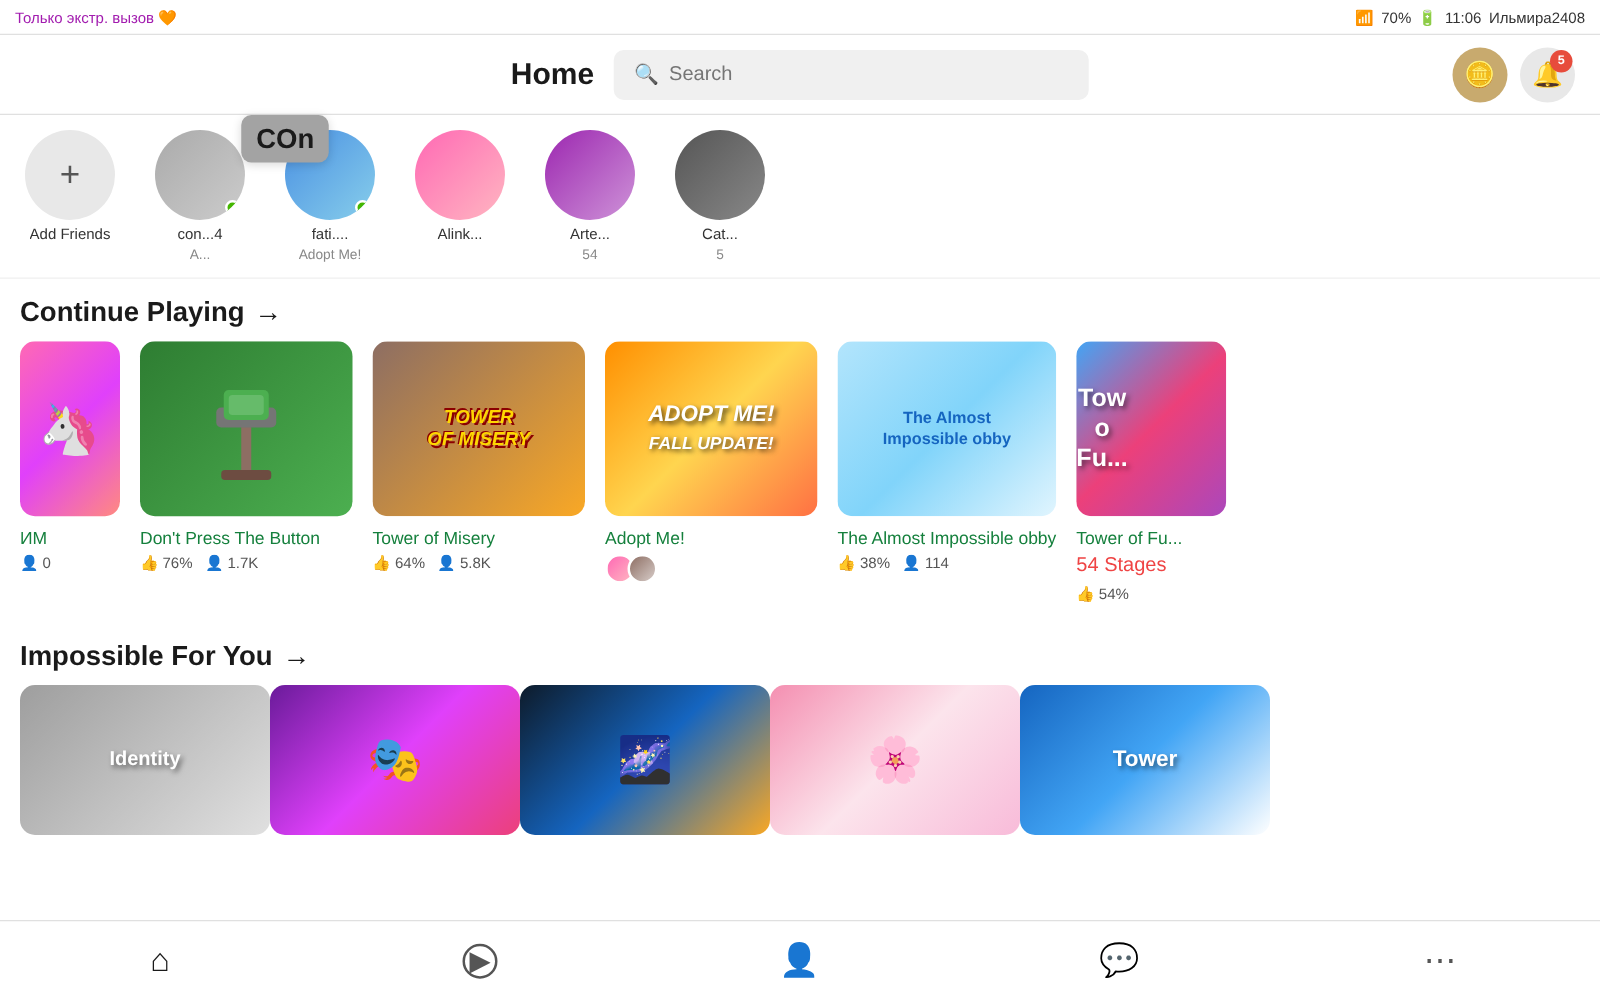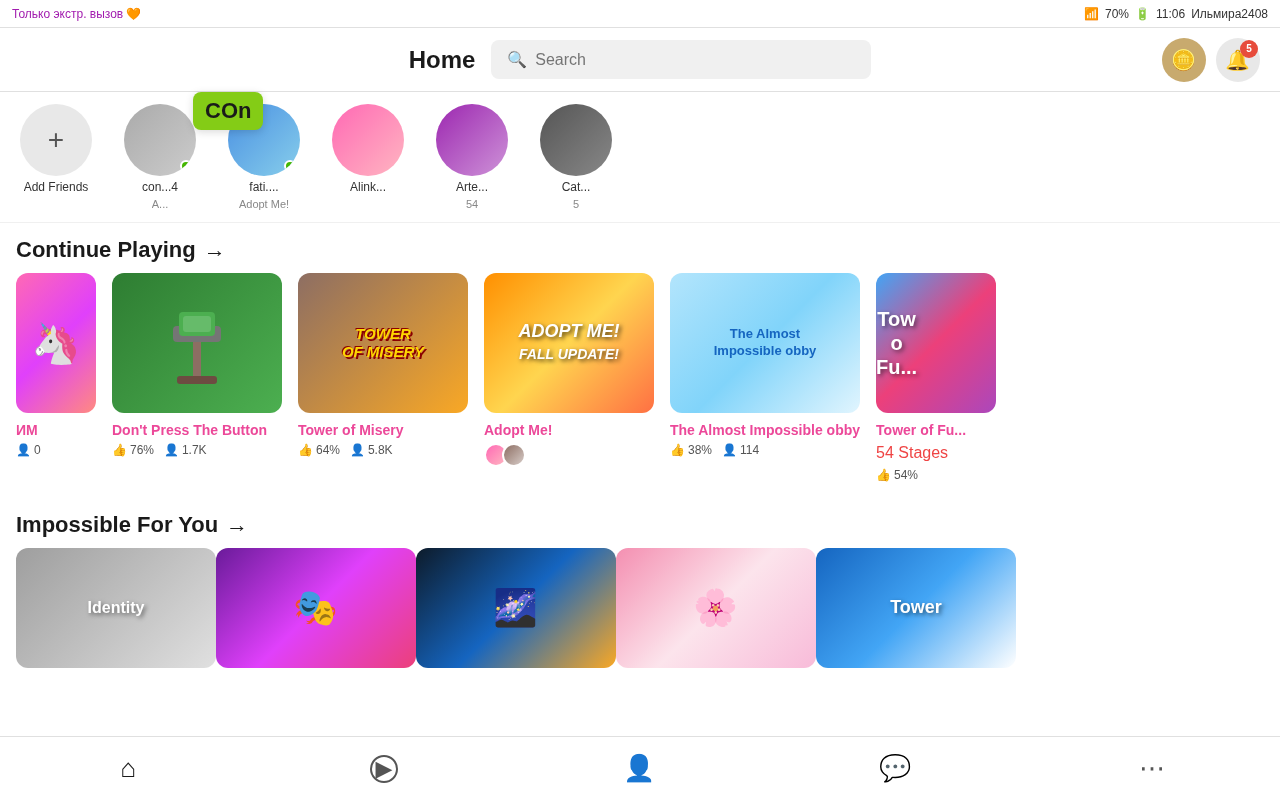--- a/index.html
+++ b/index.html
@@ -263,22 +263,22 @@
       font-size: 15px;
       font-weight: 900;
       text-shadow: 2px 2px 0 #8B0000, -1px -1px 0 #8B0000;
       text-align: center;
       padding: 4px;
       font-style: italic;
       line-height: 1.2;
     }
     .game-name {
       font-size: 14px;
-      font-weight: 700;
-      color: #ec4899;
+      font-weight: 400;
+      color: #15803d;
       margin-bottom: 4px;
       line-height: 1.3;
     }
     .game-stats {
       display: flex;
       gap: 10px;
       align-items: center;
     }
     .stat {
       display: flex;
@@ -384,21 +384,21 @@
       color: #333;
       text-align: center;
       line-height: 1.3;
     }
 
     
     .con-overlay {
       position: absolute;
       top: 92px;
       left: 193px;
-      background: #84cc16;
+      background: #a3a3a3;
       border-radius: 8px;
       padding: 6px 12px;
       font-size: 22px;
       font-weight: 900;
       color: #1a1a1a;
       z-index: 10;
       box-shadow: 0 2px 8px rgba(0,0,0,0.15);
     }
   </style>
 </head>

